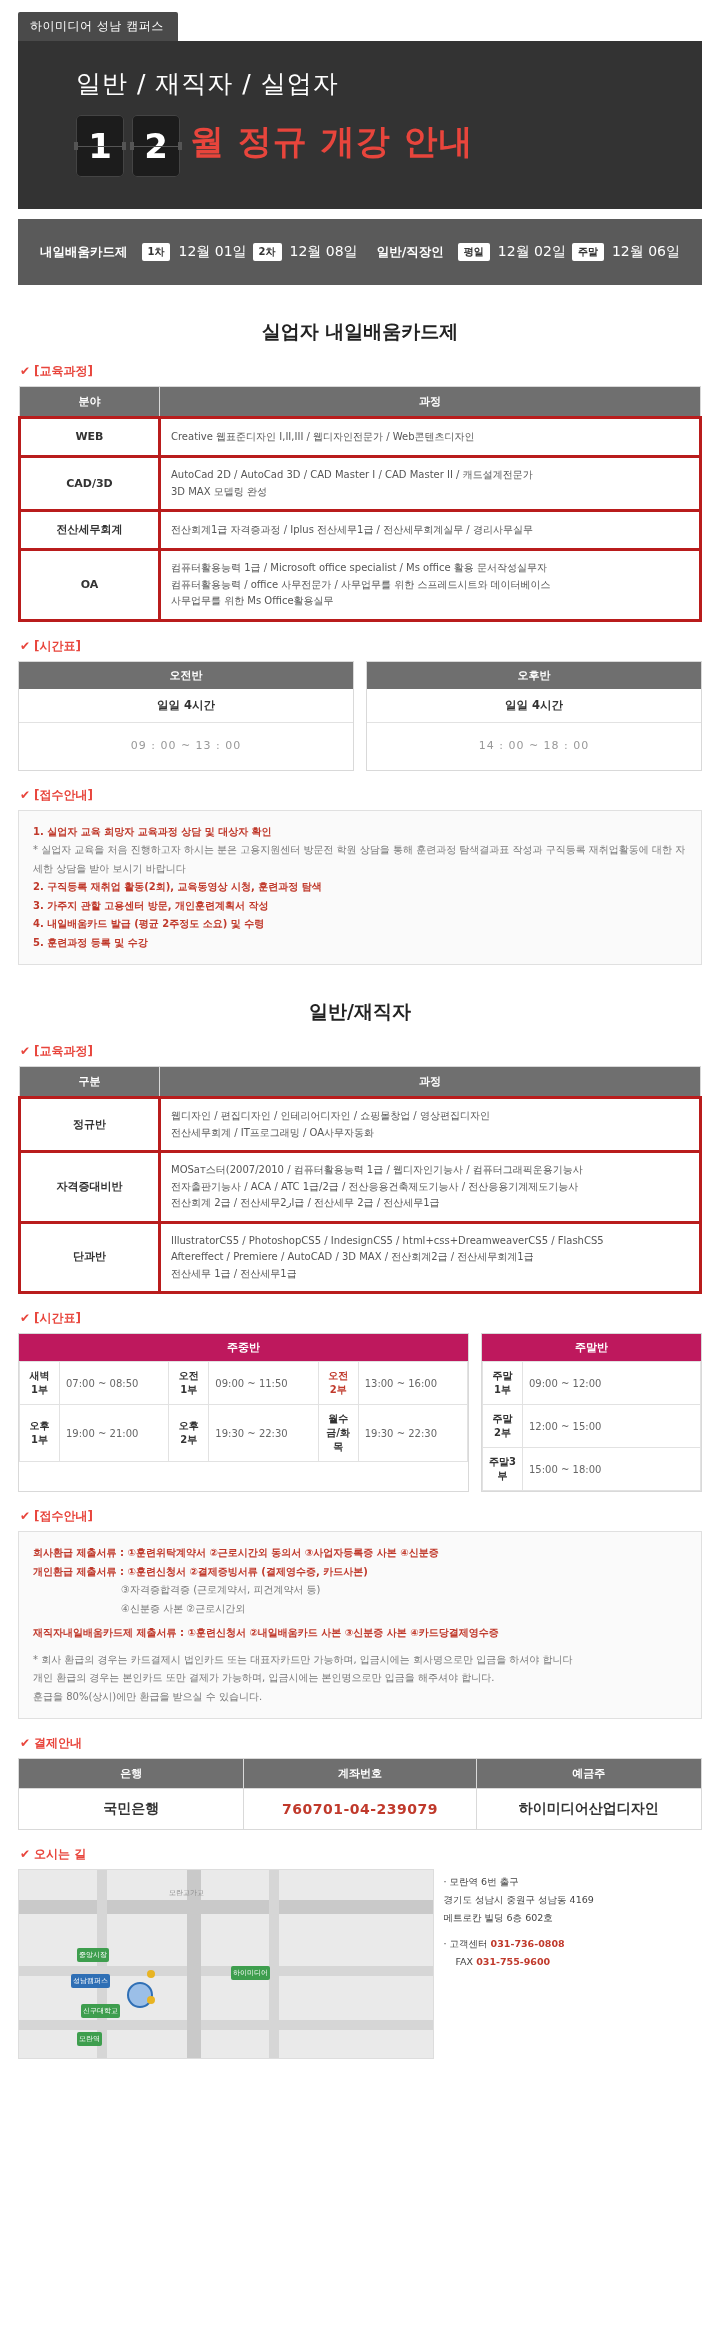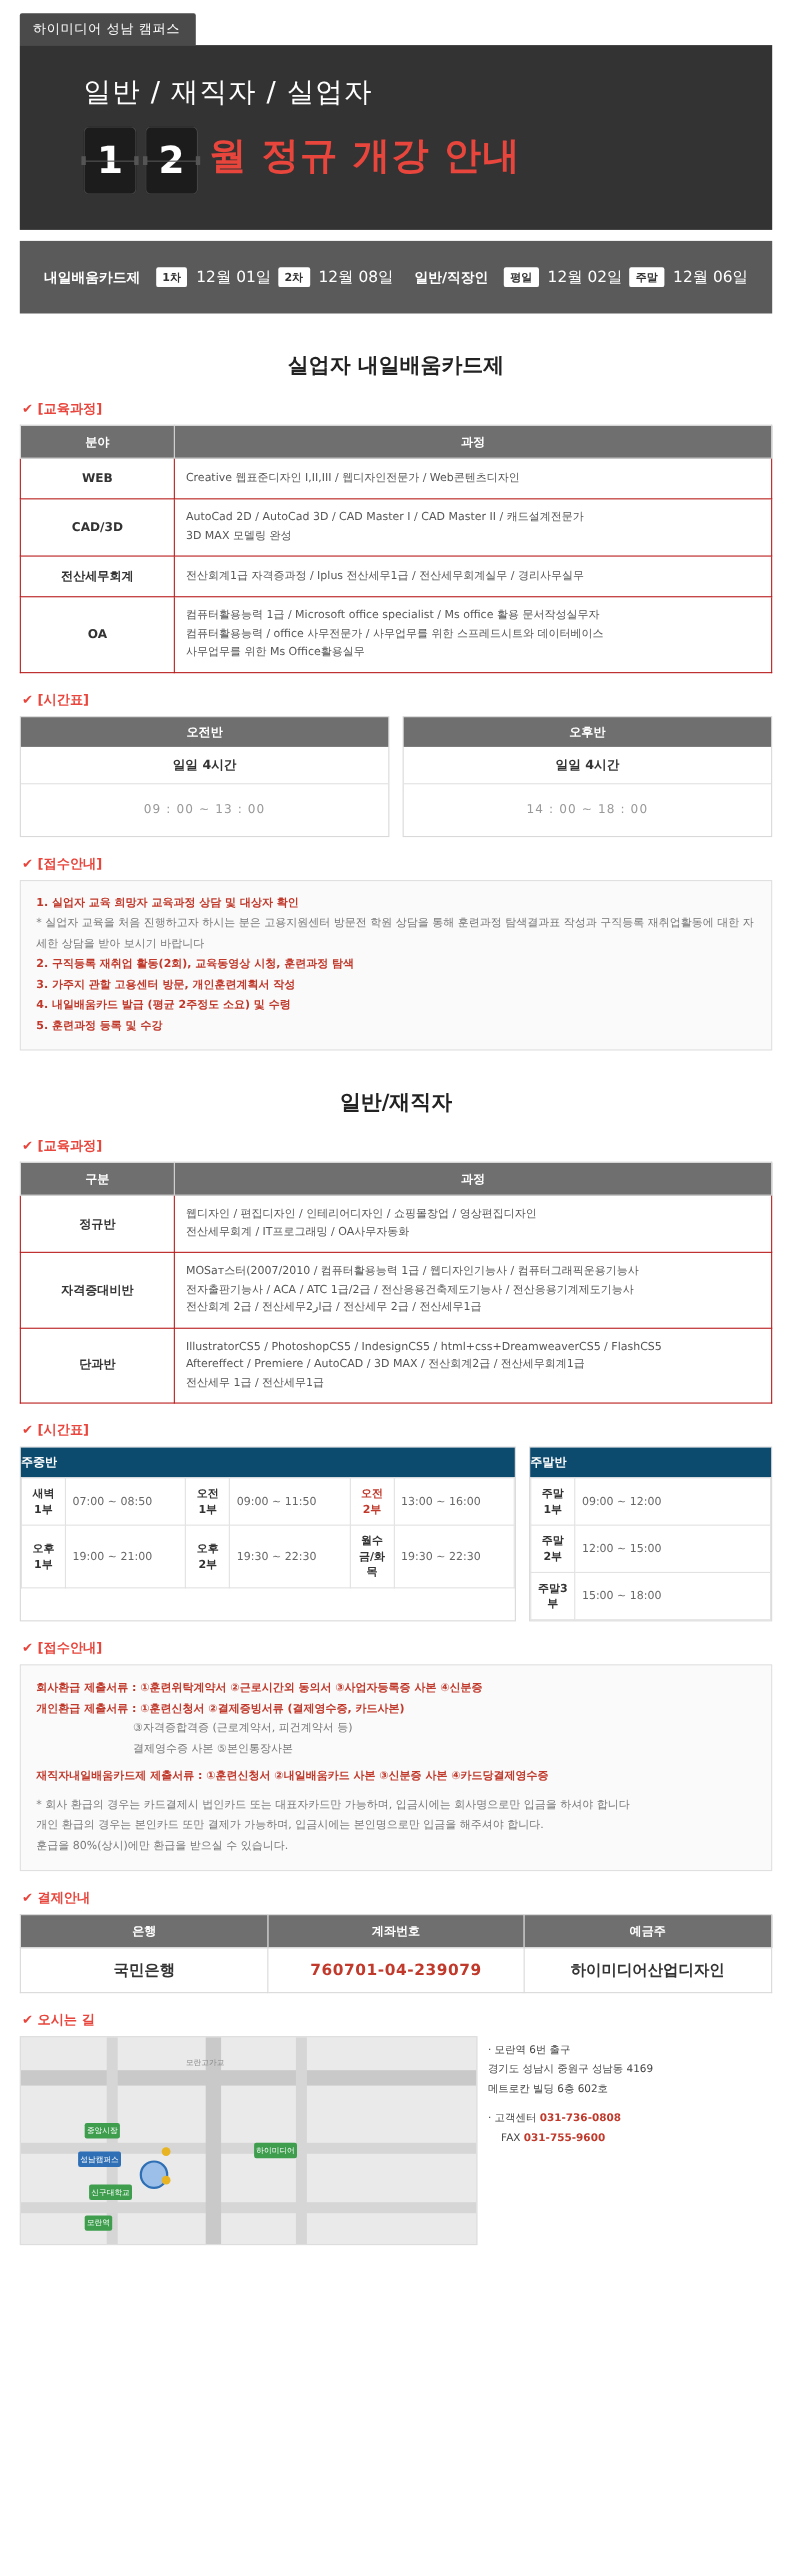--- a/index.html
+++ b/index.html
@@ -124,21 +124,21 @@
   }
   table.grid th {
     background: #6f6f6f;
     color: #fff;
     font-size: 11px;
     font-weight: bold;
     padding: 7px 4px;
     border: 1px solid #d9d9d9;
   }
   table.grid td {
-    border: 1px solid #b91c1c;
+    border: 3px solid #b91c1c;
     padding: 9px 10px;
     vertical-align: middle;
     line-height: 1.65;
     color: #555;
   }
   table.grid td.cat {
     text-align: center;
     font-weight: bold;
     color: #333;
     font-size: 11px;
@@ -172,21 +172,21 @@
     color: #555;
   }
   .notice .li { color: #c0392b; font-weight: bold; }
   .notice .sub { color: #777; font-weight: normal; }
 
   
   .wk-wrap { display: flex; gap: 12px; }
   .wk-left { flex: 2.05; border: 1px solid #d9d9d9; }
   .wk-right { flex: 1; border: 1px solid #d9d9d9; }
   .wk-head {
-    background: #0c4a6e; color: #fff; 
+    background: #be185d; color: #fff; text-align: center;
     font-size: 11px; font-weight: bold; padding: 6px 0;
   }
   table.wk { width: 100%; border-collapse: collapse; font-size: 10px; }
   table.wk td {
     border: 1px solid #e2e2e2;
     padding: 7px 6px;
     color: #555;
   }
   table.wk td.lbl { font-weight: bold; color: #333; text-align: center; width: 40px; }
   table.wk td.val { color: #666; }
@@ -438,21 +438,21 @@
       </div>
     </div>
 
     <div class="subhead">
       <span class="chk">✔</span><span>[접수안내]</span>
     </div>
     <div class="notice">
       <div class="li">회사환급 제출서류 : ①훈련위탁계약서 ②근로시간외 동의서 ③사업자등록증 사본 ④신분증</div>
       <div class="li">개인환급 제출서류 : ①훈련신청서 ②결제증빙서류 (결제영수증, 카드사본)</div>
       <div class="sub" style="padding-left:88px">③자격증합격증 (근로계약서, 피건계약서 등)</div>
-      <div class="sub" style="padding-left:88px">결제영수증 사본 ⑤본인통장사본</div>
+      <div class="sub" style="padding-left:88px">④신분증 사본 ②근로시간외</div>
       <div class="li" style="margin-top:6px">재직자내일배움카드제 제출서류 : ①훈련신청서 ②내일배움카드 사본 ③신분증 사본 ④카드당결제영수증</div>
       <div class="sub" style="margin-top:8px">* 회사 환급의 경우는 카드결제시 법인카드 또는 대표자카드만 가능하며, 입금시에는 회사명으로만 입금을 하셔야 합니다</div>
       <div class="sub">개인 환급의 경우는 본인카드 또만 결제가 가능하며, 입금시에는  본인명으로만 입금을 해주셔야 합니다.</div>
       <div class="sub">훈급을 80%(상시)에만 환급을 받으실 수 있습니다.</div>
     </div>
   </div>
 
   
   <div class="section">
     <div class="subhead">

